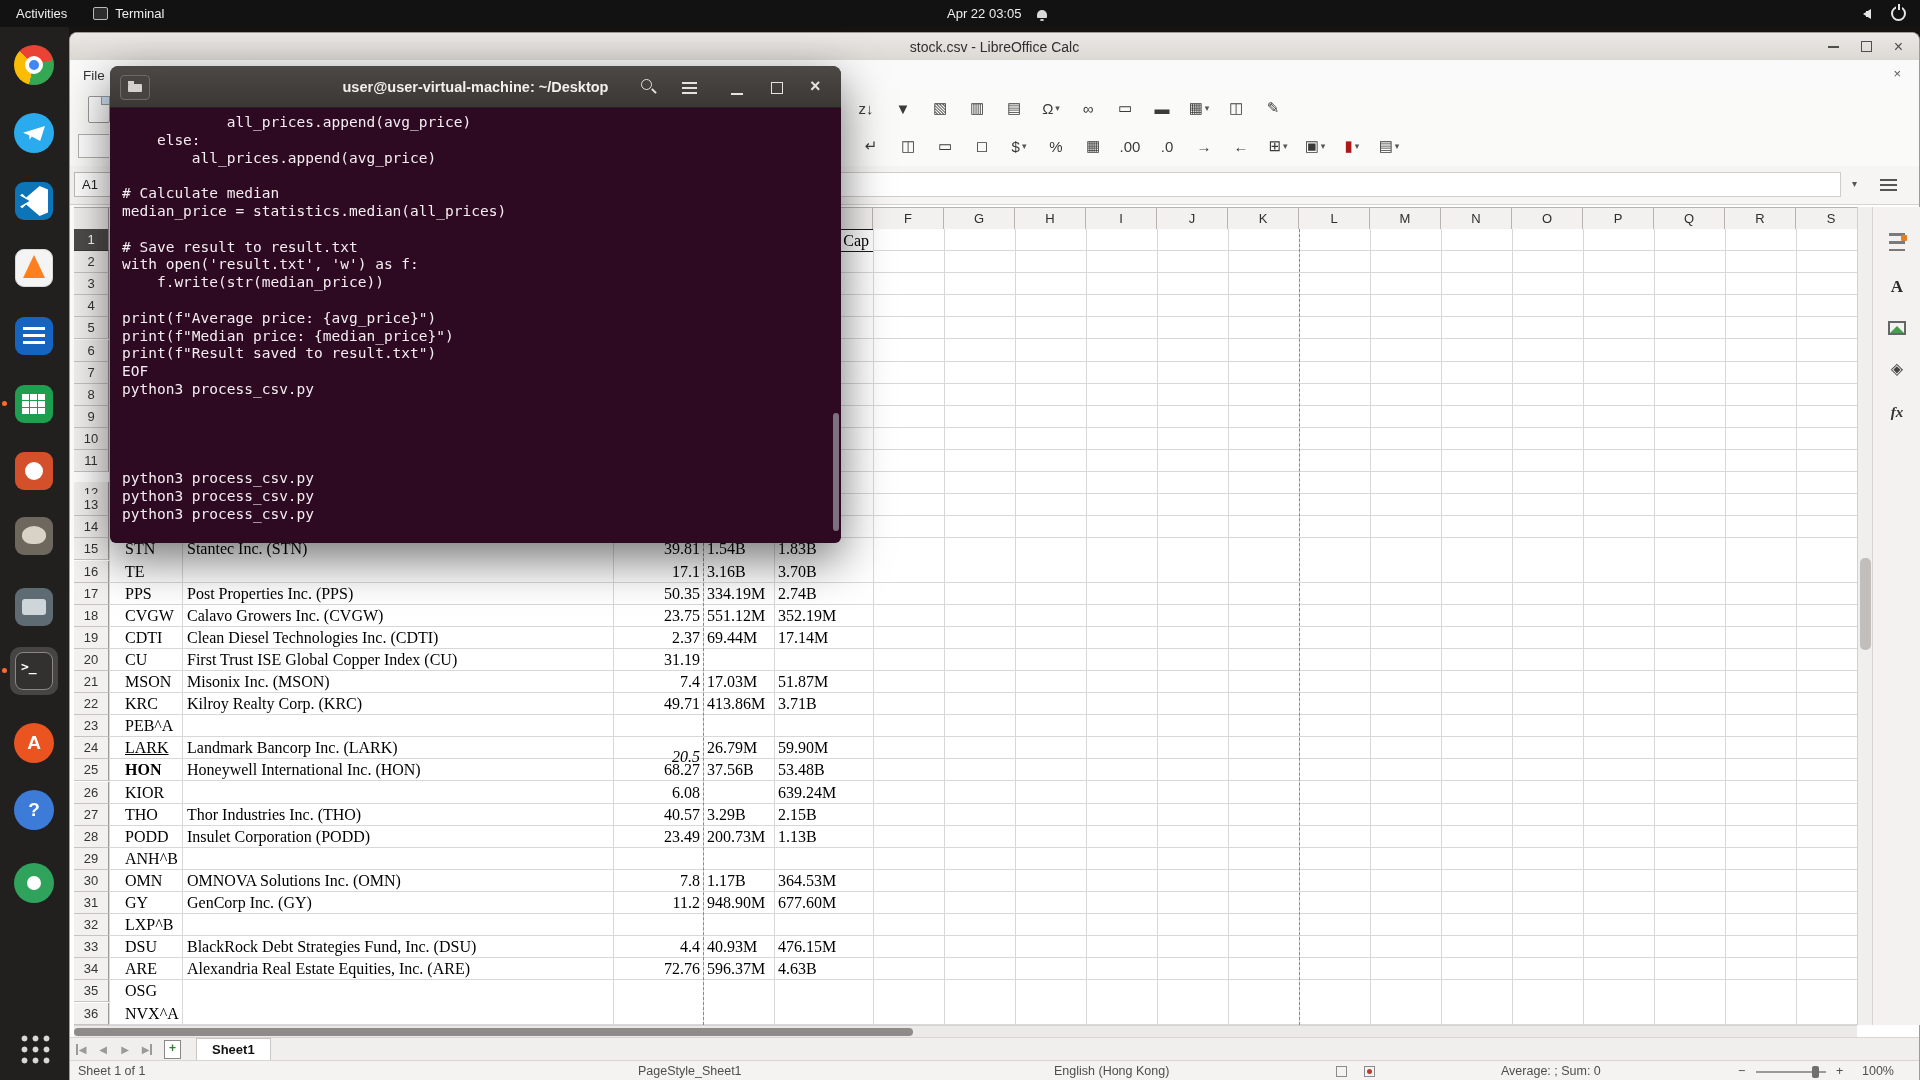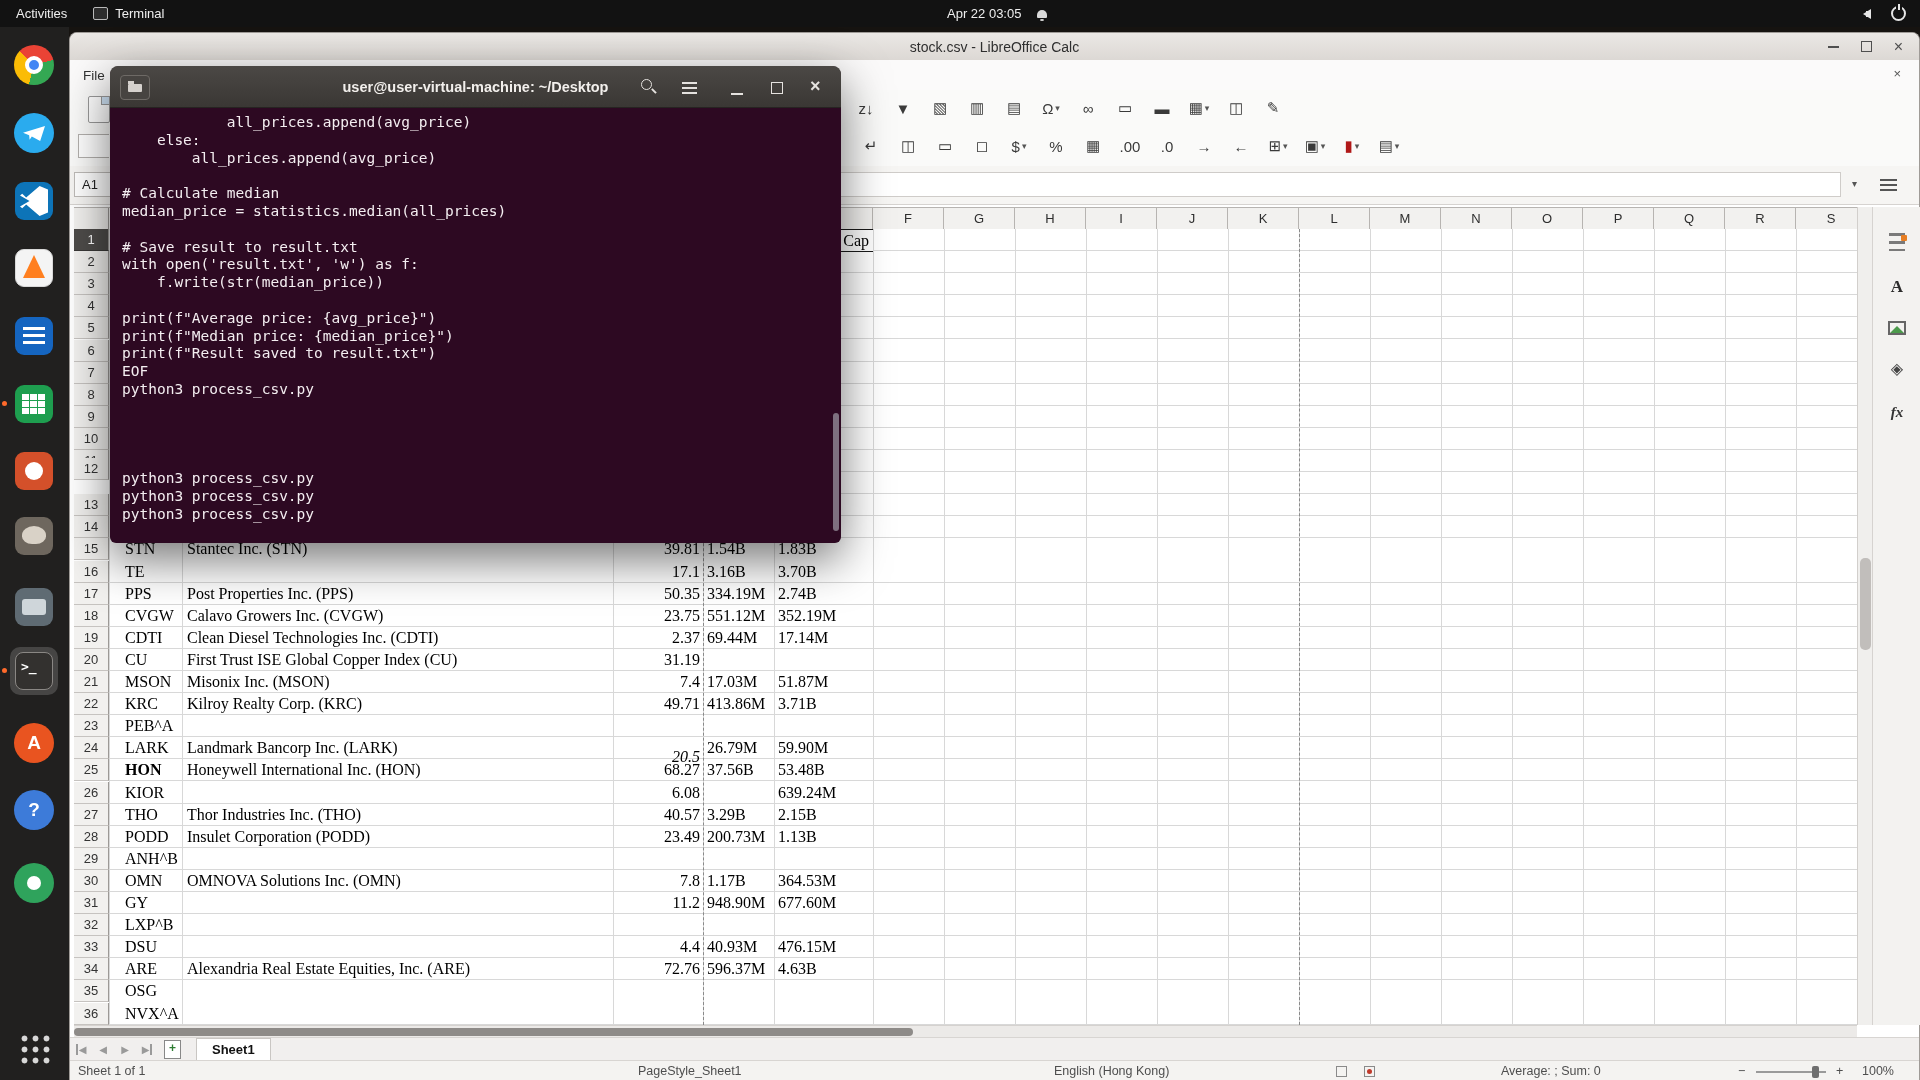--- a/index.html
+++ b/index.html
@@ -386,21 +386,21 @@
         <div class="rh" style="top: 22.1px;">2</div>
         <div class="rh" style="top: 44.2px;">3</div>
         <div class="rh" style="top: 66.3px;">4</div>
         <div class="rh" style="top: 88.4px;">5</div>
         <div class="rh" style="top: 110.5px;">6</div>
         <div class="rh" style="top: 132.6px;">7</div>
         <div class="rh" style="top: 154.7px;">8</div>
         <div class="rh" style="top: 176.8px;">9</div>
         <div class="rh" style="top: 198.9px;">10</div>
         <div class="rh" style="top: 221px;">11</div>
-        <div class="rh" style="top: 229px;">12</div>
+        <div class="rh" style="top: 253px;">12</div>
         <div class="rh" style="top: 265.2px;">13</div>
         <div class="rh" style="top: 287.3px;">14</div>
         <div class="rh" style="top: 309.4px;">15</div>
         <div class="rh" style="top: 331.5px;">16</div>
         <div class="rh" style="top: 353.6px;">17</div>
         <div class="rh" style="top: 375.7px;">18</div>
         <div class="rh" style="top: 397.8px;">19</div>
         <div class="rh" style="top: 419.9px;">20</div>
         <div class="rh" style="top: 442px;">21</div>
         <div class="rh" style="top: 464.1px;">22</div>
@@ -472,21 +472,21 @@
       <div class="cell c-b" style="top: 442px;">Misonix Inc. (MSON)</div>
       <div class="cell c-c" style="top: 442px;">7.4</div>
       <div class="cell c-d" style="top: 442px;">17.03M</div>
       <div class="cell c-e" style="top: 442px;">51.87M</div>
       <div class="cell c-a" style="top: 464.1px;">KRC</div>
       <div class="cell c-b" style="top: 464.1px;">Kilroy Realty Corp. (KRC)</div>
       <div class="cell c-c" style="top: 464.1px;">49.71</div>
       <div class="cell c-d" style="top: 464.1px;">413.86M</div>
       <div class="cell c-e" style="top: 464.1px;">3.71B</div>
       <div class="cell c-a" style="top: 486.2px;">PEB^A</div>
-      <div class="cell c-a" style="top: 508.3px;">LARK</div>
+      <div class="cell c-a" style="top: 508.3px; text-decoration: underline;">LARK</div>
       <div class="cell c-b" style="top: 508.3px;">Landmark Bancorp Inc. (LARK)</div>
       <div class="cell c-c" style="top: 517px; font-style: italic;">20.5</div>
       <div class="cell c-d" style="top: 508.3px;">26.79M</div>
       <div class="cell c-e" style="top: 508.3px;">59.90M</div>
       <div class="cell c-a" style="top: 530.4px; font-weight: bold;">HON</div>
       <div class="cell c-b" style="top: 530.4px;">Honeywell International Inc. (HON)</div>
       <div class="cell c-c" style="top: 530.4px;">68.27</div>
       <div class="cell c-d" style="top: 530.4px;">37.56B</div>
       <div class="cell c-e" style="top: 530.4px;">53.48B</div>
       <div class="cell c-a" style="top: 552.5px;">KIOR</div>
@@ -502,25 +502,27 @@
       <div class="cell c-c" style="top: 596.7px;">23.49</div>
       <div class="cell c-d" style="top: 596.7px;">200.73M</div>
       <div class="cell c-e" style="top: 596.7px;">1.13B</div>
       <div class="cell c-a" style="top: 618.8px;">ANH^B</div>
       <div class="cell c-a" style="top: 640.9px;">OMN</div>
       <div class="cell c-b" style="top: 640.9px;">OMNOVA Solutions Inc. (OMN)</div>
       <div class="cell c-c" style="top: 640.9px;">7.8</div>
       <div class="cell c-d" style="top: 640.9px;">1.17B</div>
       <div class="cell c-e" style="top: 640.9px;">364.53M</div>
       <div class="cell c-a" style="top: 663px;">GY</div>
+      <div class="cell c-b" style="top: 663px;">GenCorp Inc. (GY)</div>
       <div class="cell c-c" style="top: 663px;">11.2</div>
       <div class="cell c-d" style="top: 663px;">948.90M</div>
       <div class="cell c-e" style="top: 663px;">677.60M</div>
       <div class="cell c-a" style="top: 685.1px;">LXP^B</div>
       <div class="cell c-a" style="top: 707.2px;">DSU</div>
+      <div class="cell c-b" style="top: 707.2px;">BlackRock Debt Strategies Fund, Inc. (DSU)</div>
       <div class="cell c-c" style="top: 707.2px;">4.4</div>
       <div class="cell c-d" style="top: 707.2px;">40.93M</div>
       <div class="cell c-e" style="top: 707.2px;">476.15M</div>
       <div class="cell c-a" style="top: 729.3px;">ARE</div>
       <div class="cell c-b" style="top: 729.3px;">Alexandria Real Estate Equities, Inc. (ARE)</div>
       <div class="cell c-c" style="top: 729.3px;">72.76</div>
       <div class="cell c-d" style="top: 729.3px;">596.37M</div>
       <div class="cell c-e" style="top: 729.3px;">4.63B</div>
       <div class="cell c-a" style="top: 751.4px;">OSG</div>
       <div class="cell c-a" style="top: 773.5px;">NVX^A</div>

